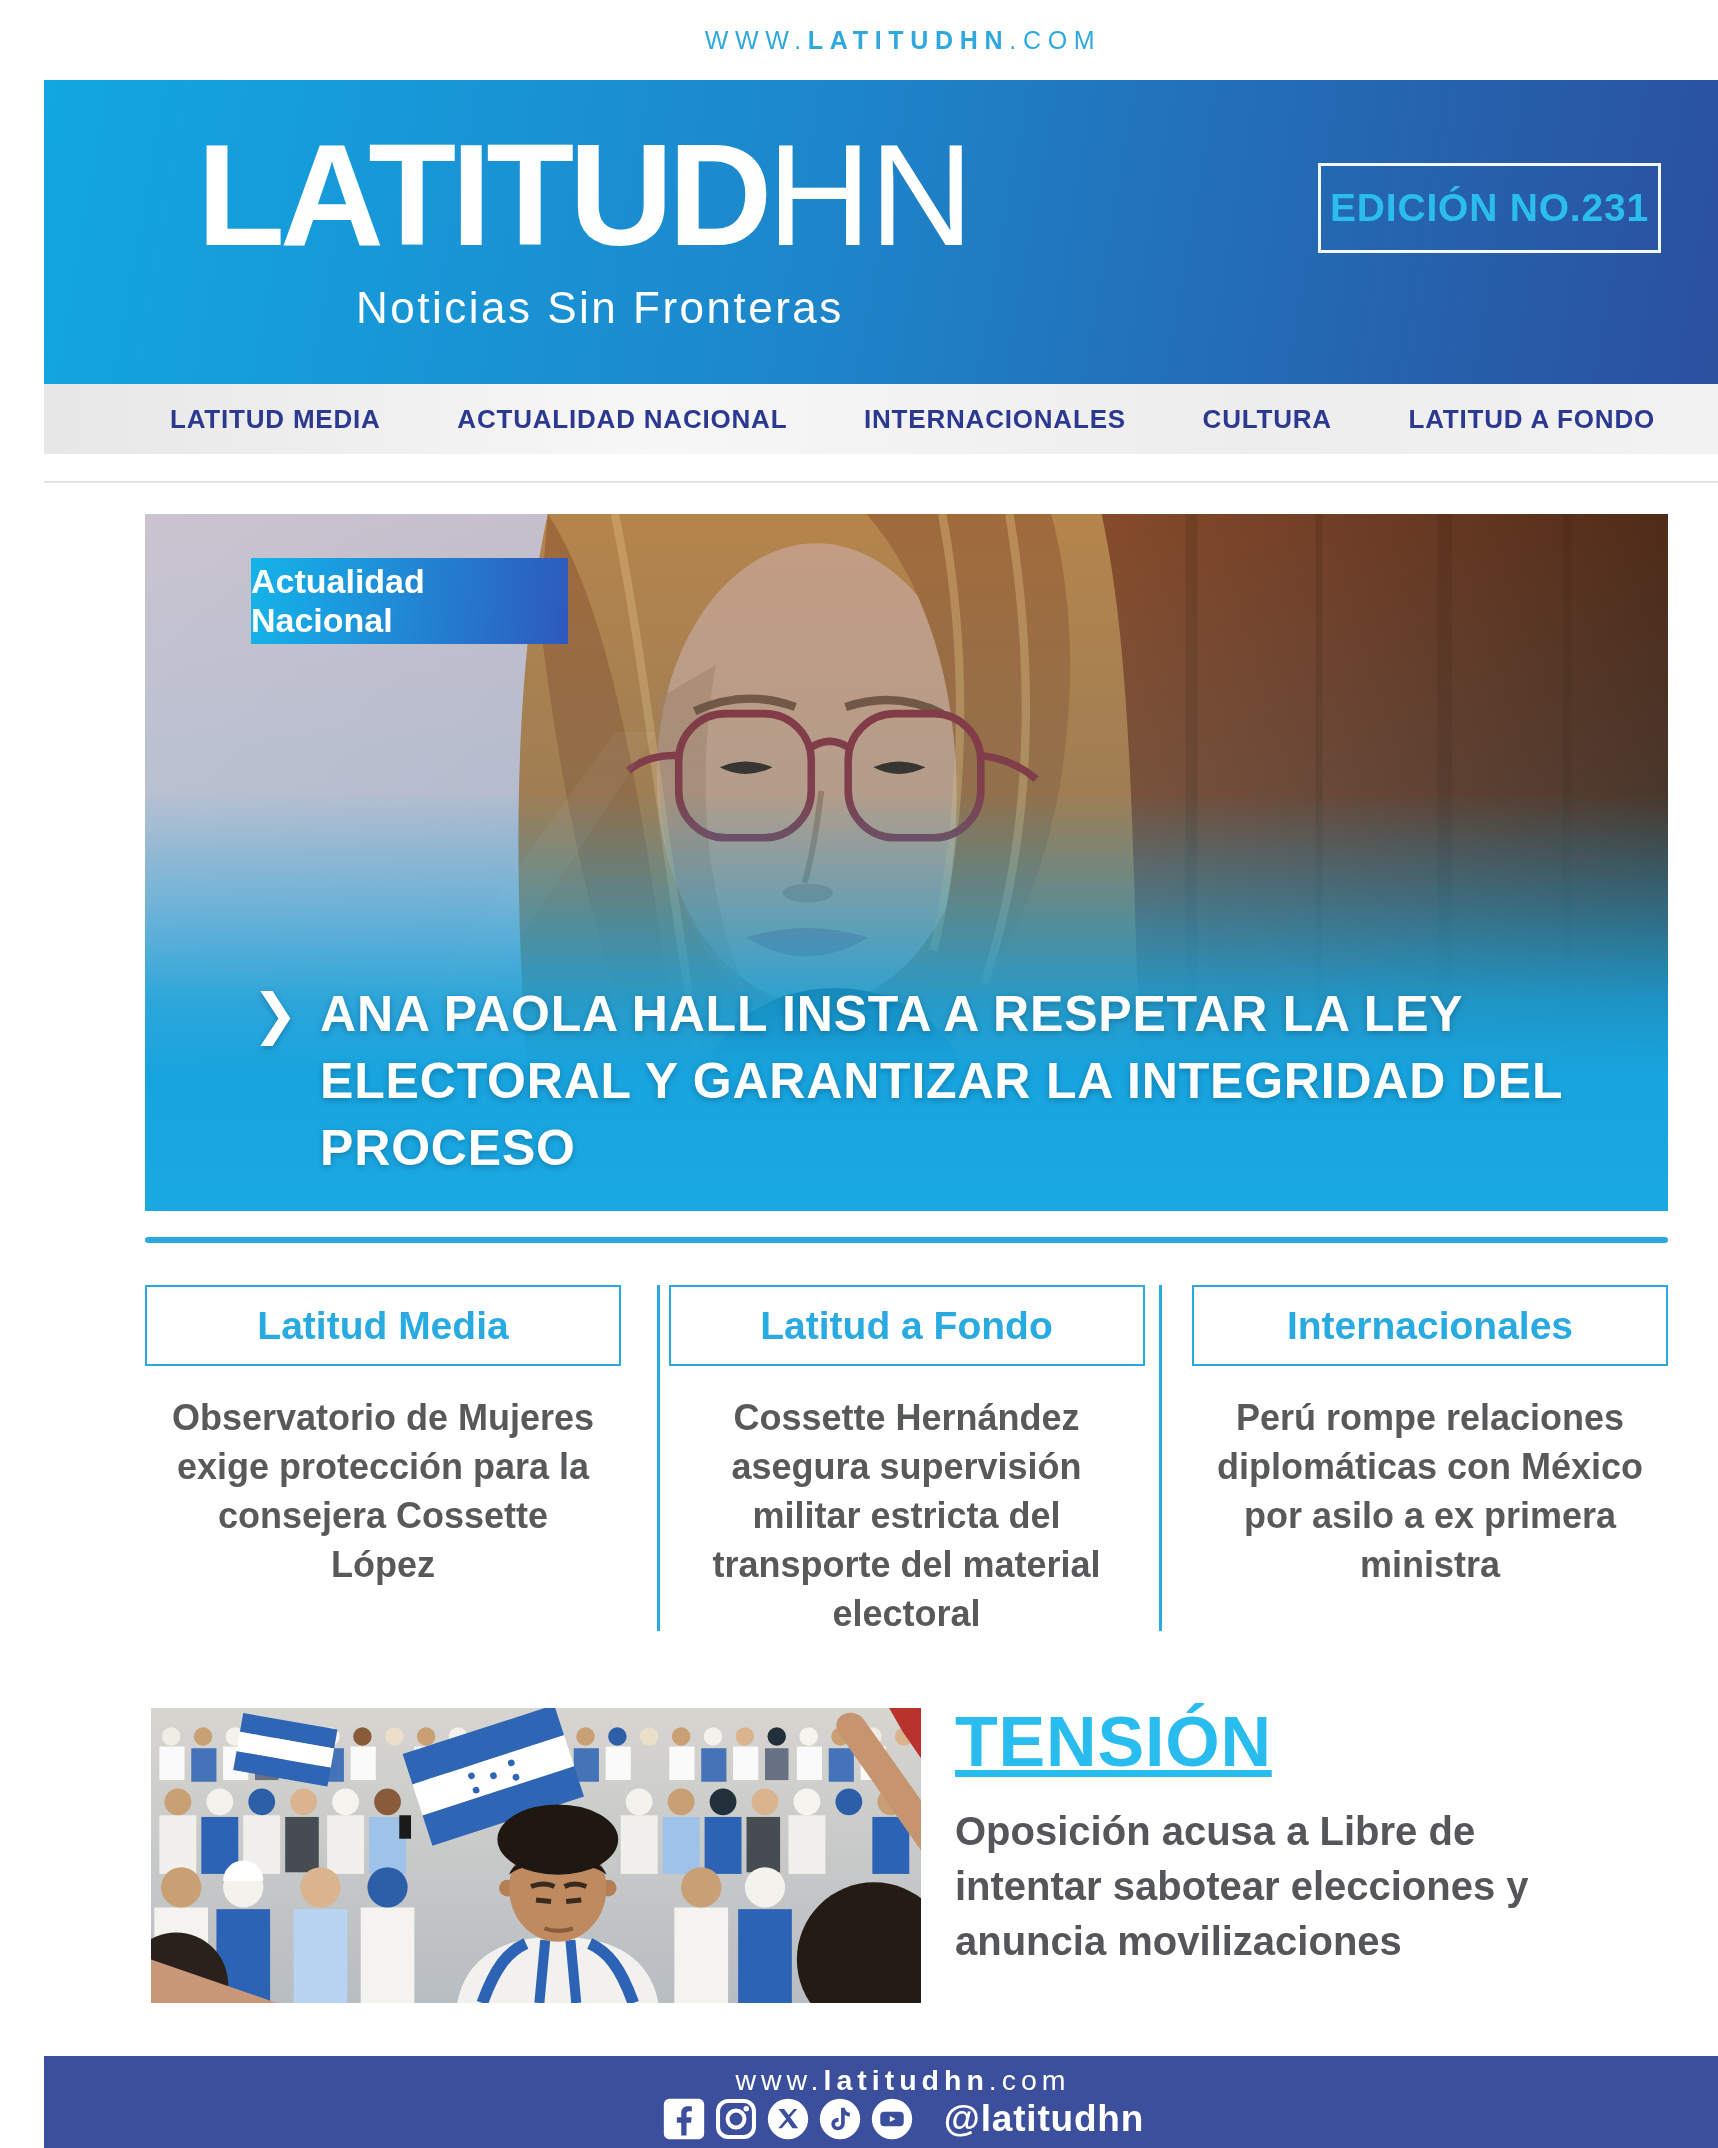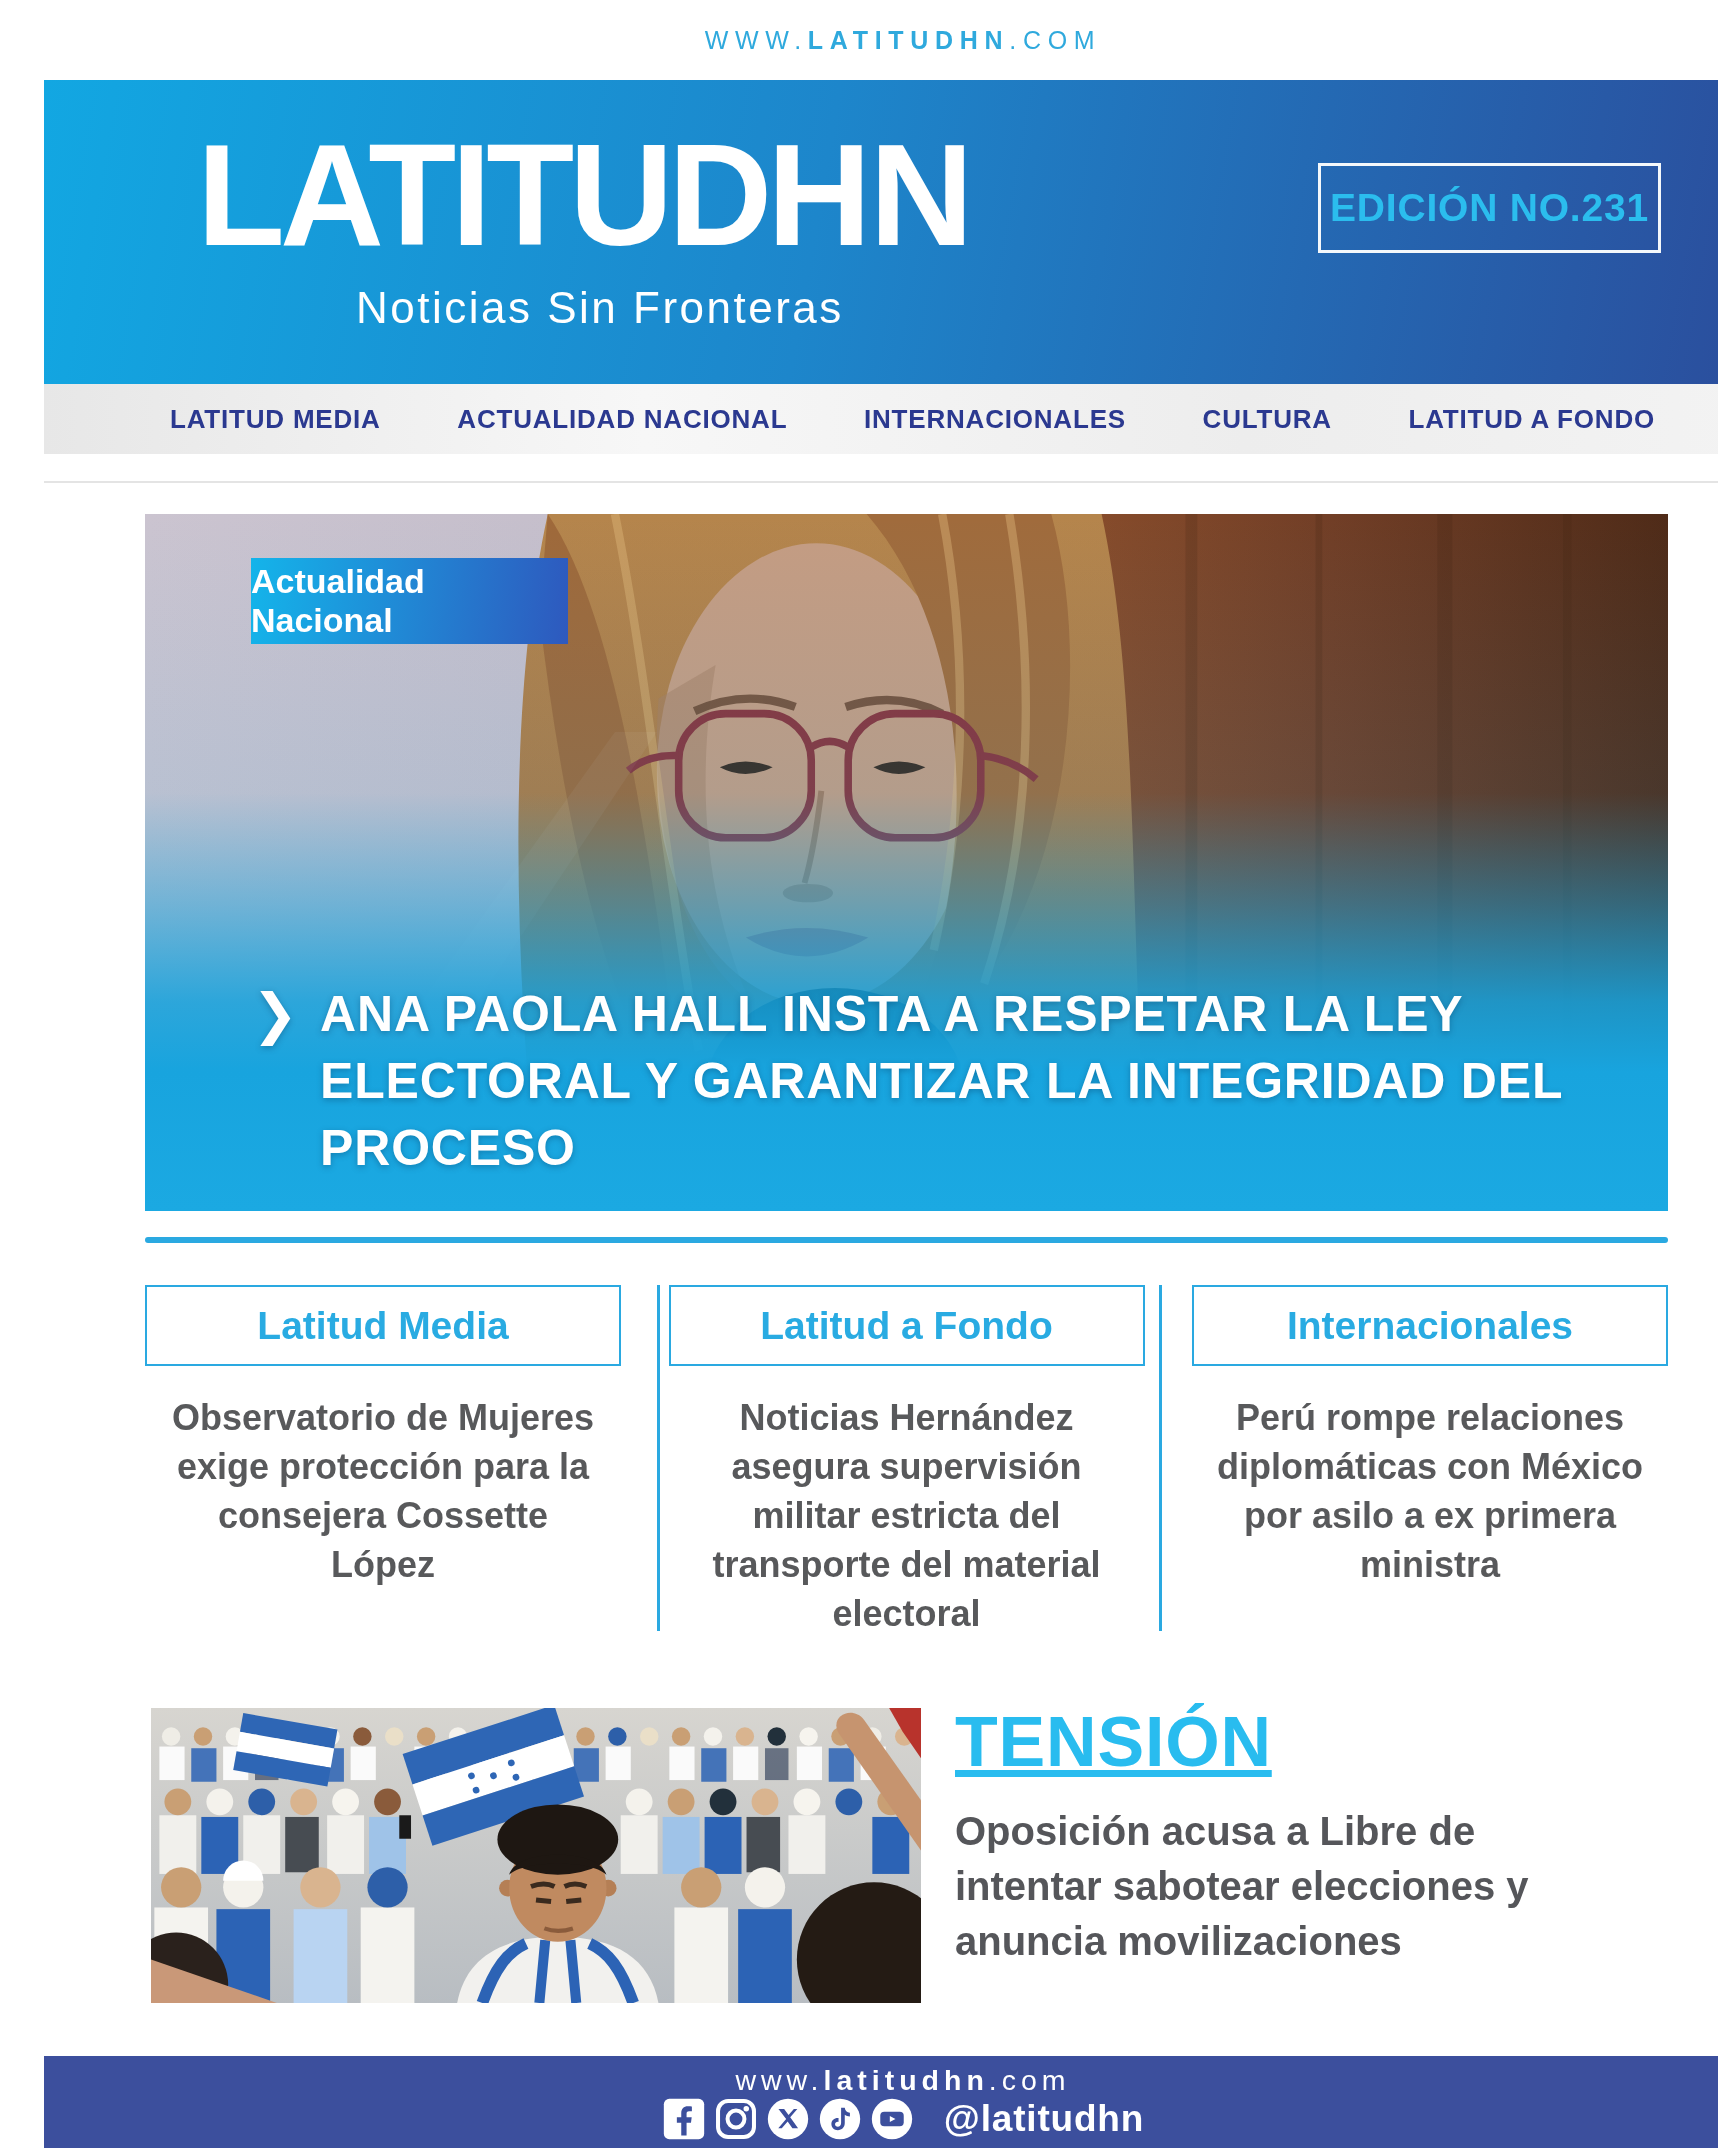--- a/index.html
+++ b/index.html
@@ -8,21 +8,21 @@
   
   .topbar{position:absolute;left:0;top:0;width:1718px;height:80px;display:flex;
           align-items:center;justify-content:center;color:#2FA9DD;font-size:25px;
           letter-spacing:6.7px;}
   .topbar b{font-weight:700;}
   
   .header{position:absolute;left:0;top:80px;width:1718px;height:305px;
           background:linear-gradient(100deg,#12A7E2 0%,#1D86CB 45%,#2B4D9C 100%);}
   .logo{position:absolute;left:153px;top:44px;line-height:1;white-space:nowrap;}
   .logo-main{font-size:144px;font-weight:800;color:#fff;letter-spacing:-5px;}
-  .logo-hn{font-size:144px;font-weight:700;color:#fff;letter-spacing:-1.7px;text-align:center;}
+  .logo-hn{font-size:144px;font-weight:400;color:#fff;letter-spacing:-1.7px;text-align:center;}
   .tagline{position:absolute;left:312px;top:203px;color:#fff;font-size:44px;letter-spacing:2.5px;}
   .edition-box{position:absolute;left:1274px;top:83px;width:337px;height:84px;
                border:3.4px solid #F4F8FB;display:flex;align-items:center;justify-content:center;}
   .edition-box span{color:#2BBDEE;font-size:39px;font-weight:700;letter-spacing:0.8px;}
   .loc-date{position:absolute;right:104px;top:200px;text-align:right;color:#F2F6FA;
             font-size:31px;line-height:40px;}
   
   .nav{position:absolute;left:0;top:384px;width:1718px;height:70px;box-sizing:border-box;
        background:linear-gradient(90deg,#E7E7E7 0%,#F7F7F7 35%,#EDEDED 70%,#F3F3F3 100%);
        display:flex;align-items:center;justify-content:space-between;padding:0 107px 0 126px;}
@@ -185,21 +185,21 @@
     <div class="col">
       <div class="col-box">
         <span>Latitud Media</span>
       </div>
       <div class="col-text">Observatorio de Mujeres exige protección para la consejera Cossette López</div>
     </div>
     <div class="col">
       <div class="col-box">
         <span>Latitud a Fondo</span>
       </div>
-      <div class="col-text">Noticias Hernández asegura supervisión militar estricta del transporte del material electoral</div>
+      <div class="col-text">Cossette Hernández asegura supervisión militar estricta del transporte del material electoral</div>
     </div>
     <div class="col">
       <div class="col-box">
         <span>Internacionales</span>
       </div>
       <div class="col-text">Perú rompe relaciones diplomáticas con México por asilo a ex primera ministra</div>
     </div>
     <div class="vline v1"></div>
     <div class="vline v2"></div>
   </div>

